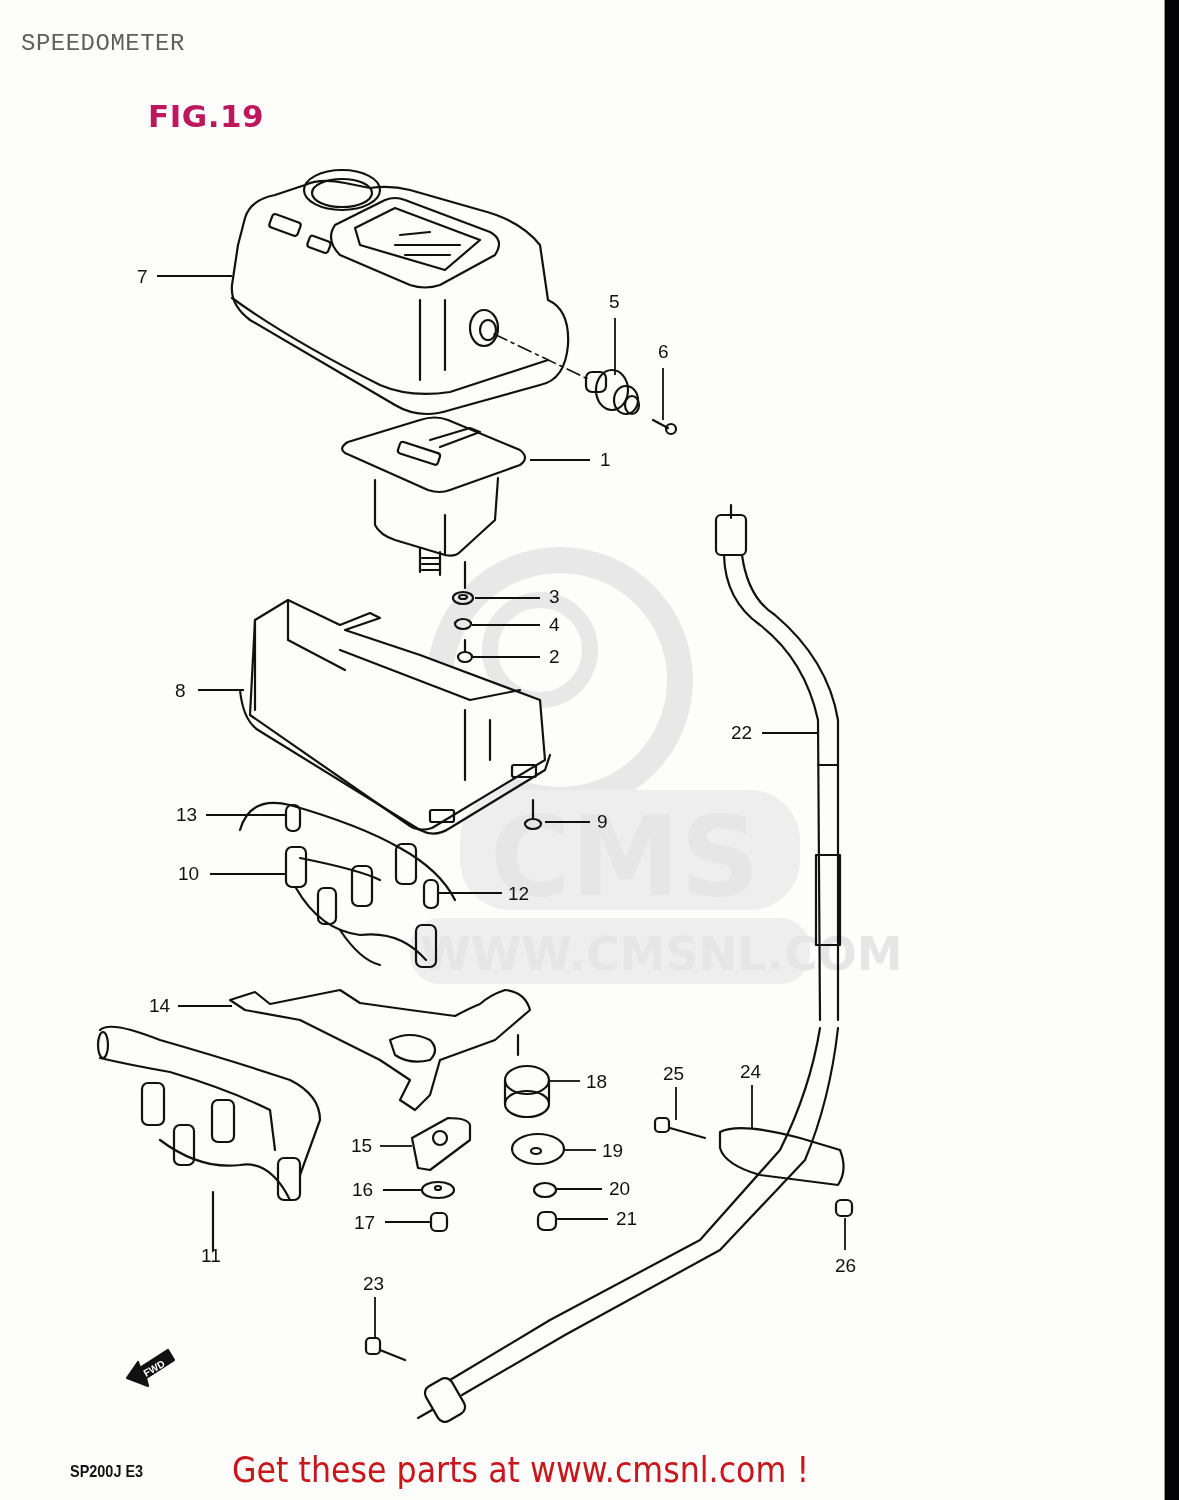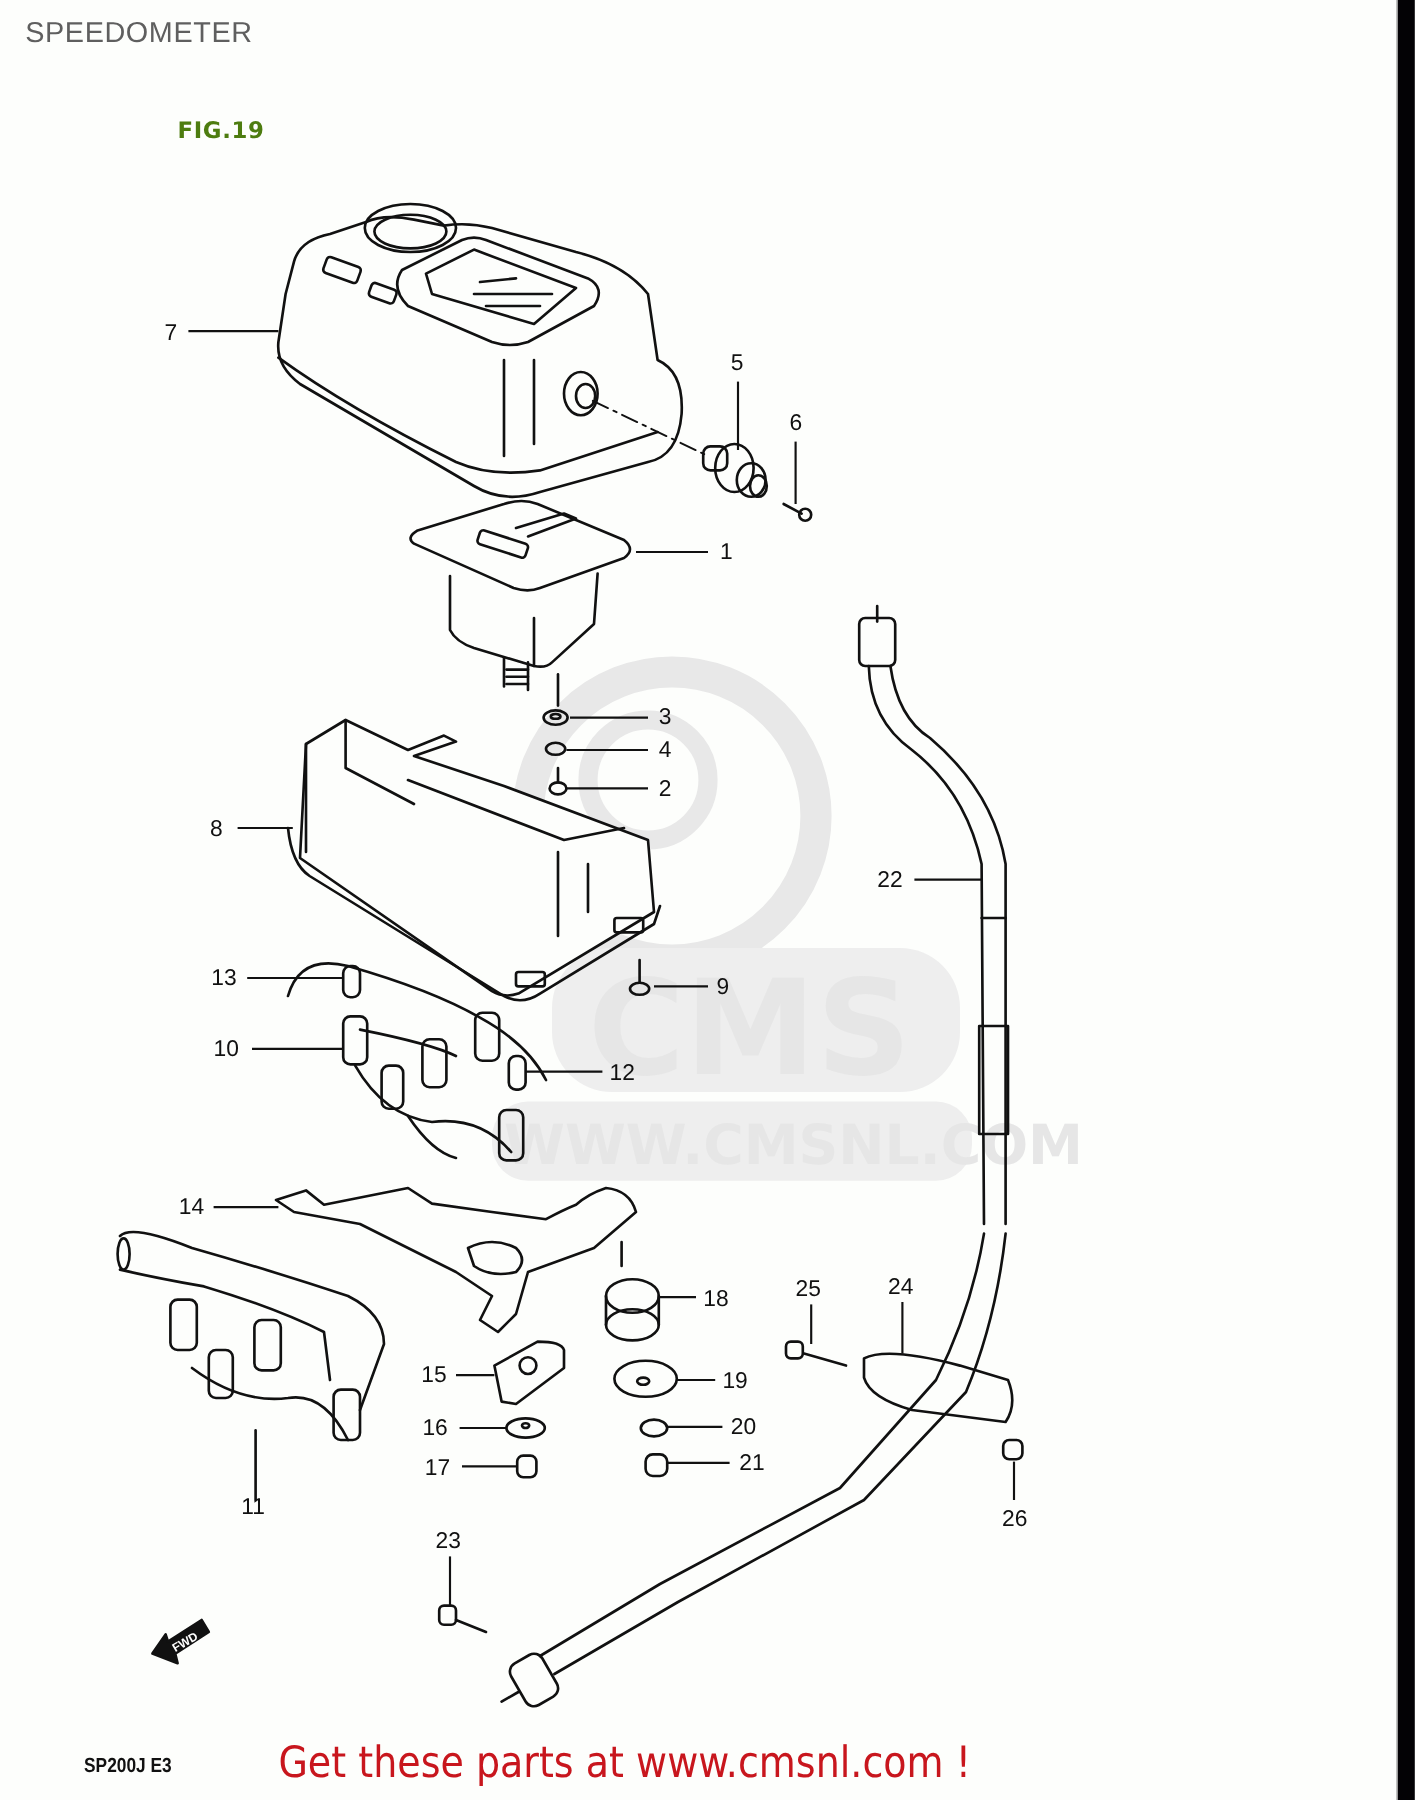--- a/index.html
+++ b/index.html
@@ -1,27 +1,27 @@
 <!DOCTYPE html>
 <html><head>
   <meta charset="utf-8">
   <style>
     html, body { margin: 0; padding: 0; }
     body {
       width: 1179px; height: 1500px; position: relative; overflow: hidden;
       background: #fdfefc; font-family: "Liberation Sans", sans-serif;
     }
     .page-title {
-      position: absolute; left: 21px; top: 14px;
-      font-family: Liberation Sans, sans-serif; font-size: 24px; color: #5f5f5f;
+      position: absolute; left: 21px; top: 30px;
+      font-family: Liberation Mono, monospace; font-size: 24px; color: #5f5f5f;
       letter-spacing: 0.5px;
     }
     .fig-title {
       position: absolute; left: 148px; top: 98px;
-      font-family: "DejaVu Sans", sans-serif; font-weight: bold; font-size: 19px; color: #4d7c0f;
+      font-family: "DejaVu Sans", sans-serif; font-weight: bold; font-size: 31px; color: #be185d;
       letter-spacing: 0.5px;
       text-align: center;
     }
     .right-bar {
       position: absolute; left: 1164px; top: 0; width: 15px; height: 1500px; background: #030205;
       border-left: 1px solid #999;
     }
     svg.diagram { position: absolute; left: 0; top: 0; }
     .lbl { font-family: "Liberation Sans", sans-serif; font-size: 19px; fill: #111; }
     .model-code {

